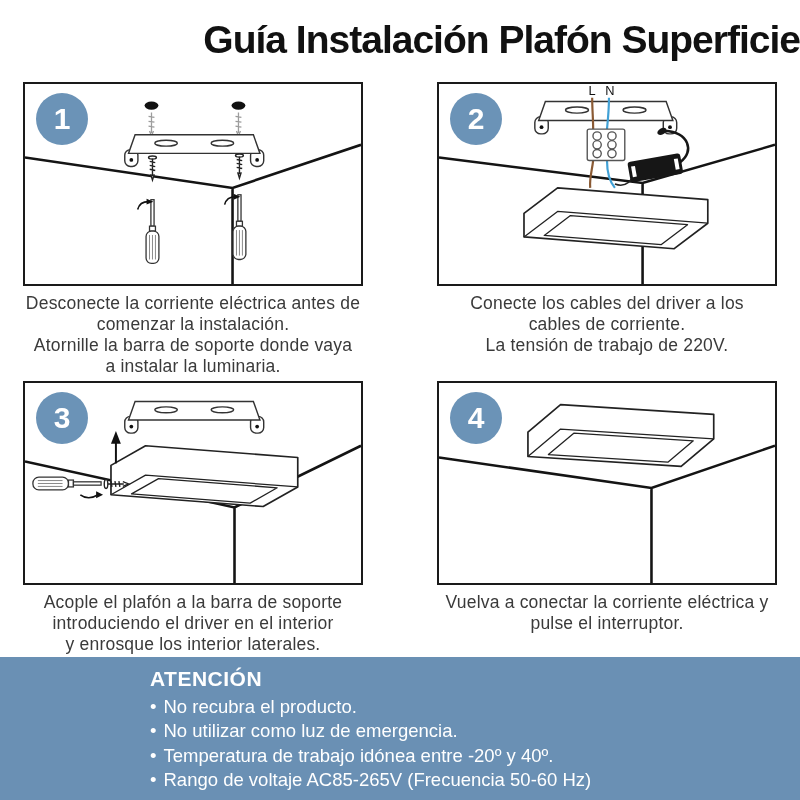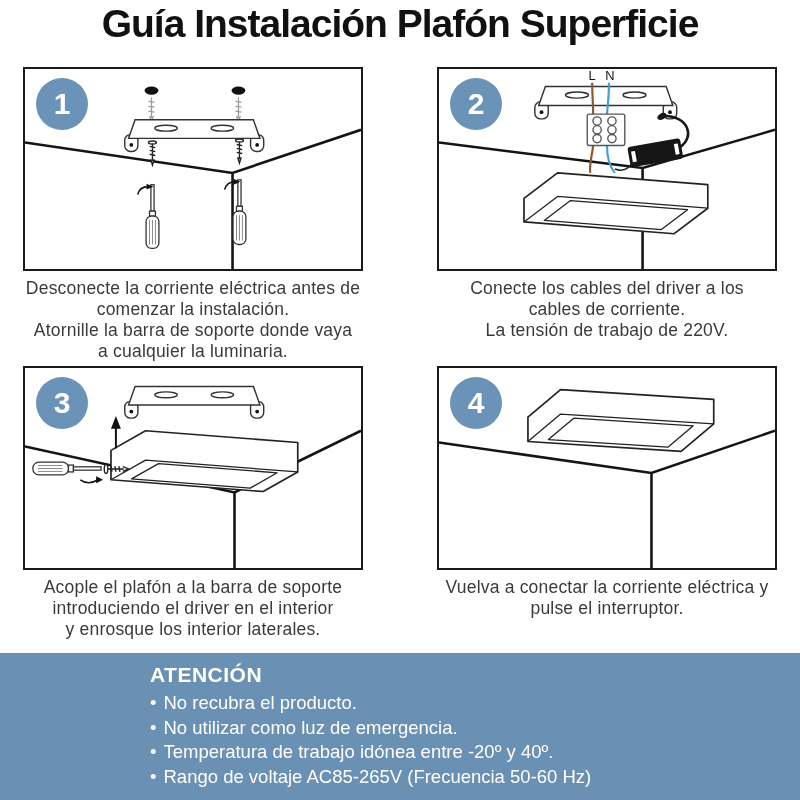--- a/index.html
+++ b/index.html
@@ -2,21 +2,21 @@
 <html><head>
 <meta charset="utf-8">
 <style>
   html,body{margin:0;padding:0;background:#ffffff;}
   .page{
     position:relative;width:800px;height:800px;overflow:hidden;background:#ffffff;
     font-family:"Liberation Sans","DejaVu Sans",sans-serif;
     display:flex;flex-direction:column;
   }
   .title{
-    margin:0;padding-top:2px;height:57px;text-align:center;
+    margin:0;padding-top:18px;height:57px;text-align:right;
     font-size:39px;font-weight:bold;letter-spacing:-1px;color:#111;line-height:1.15;
   }
   .grid{
     width:754px;margin:8px auto 0;
     display:grid;grid-template-columns:340px 340px;column-gap:74px;
   }
   .step{position:relative;}
   .panel{
     position:relative;width:336px;height:200px;border:2px solid #1a1a1a;background:#fff;
   }
@@ -101,21 +101,21 @@
               <path d="M-3,36 L-3,62 M0,36 L0,62 M3,36 L3,62" stroke="#888" stroke-width="1"></path>
               <path d="M-15,10 Q-13,2 -4,2" fill="none" stroke="#111" stroke-width="1.6"></path>
               <polygon points="-6,-1 1,2 -6,5" fill="#111" stroke="none"></polygon>
             </g>
           </g>
         </svg>
       </div>
       <p class="caption">Desconecte la corriente eléctrica antes de
 comenzar la instalación.
 Atornille la barra de soporte donde vaya
-a cualquier la luminaria.</p>
+a instalar la luminaria.</p>
     </section>
 
     <section class="step row1">
       <div class="panel">
         <div class="badge">
           <span>2</span>
         </div>
         <svg width="336" height="200" viewBox="0 0 340 204" preserveAspectRatio="none">
           <g>
             <path d="M0,75 L206,101 L340,62 M206,101 L206,204" fill="none" stroke="#141414" stroke-width="2.6"></path>

